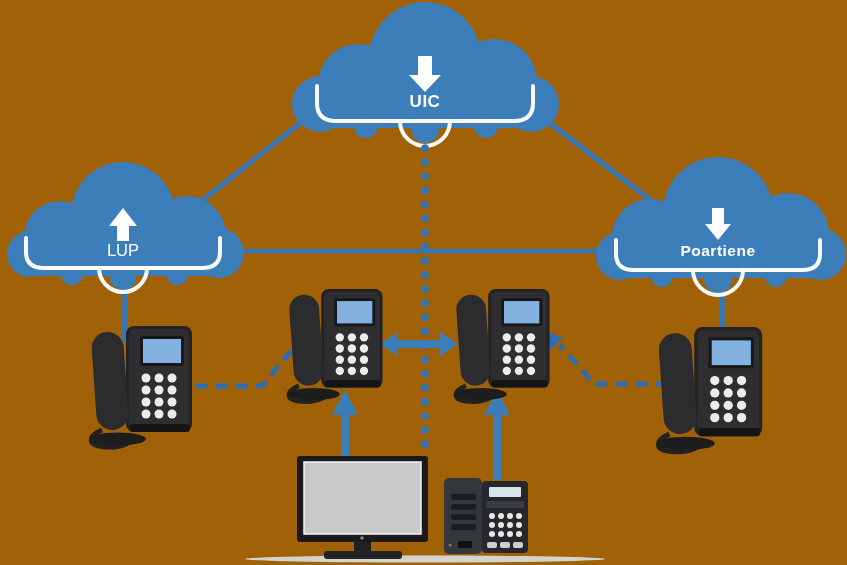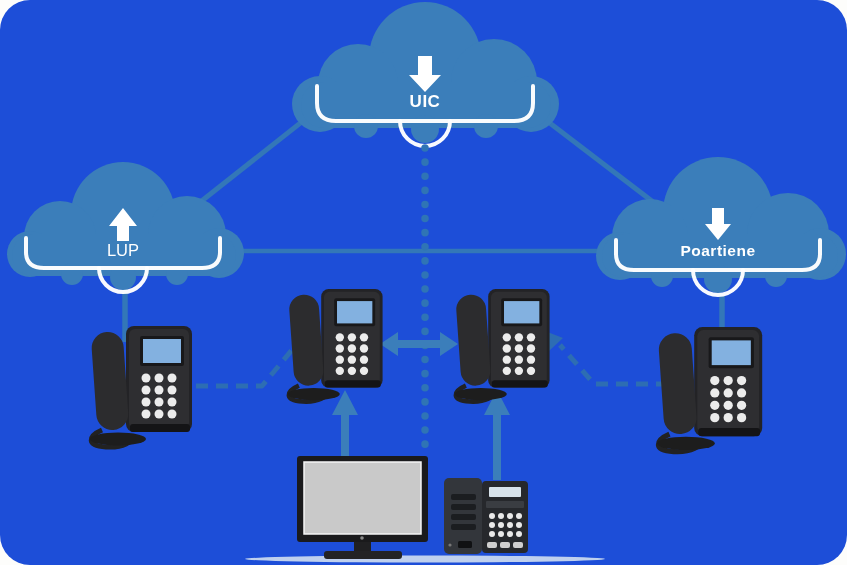--- a/index.html
+++ b/index.html
@@ -1,17 +1,17 @@
 <!DOCTYPE html>
 <html><head>
 <meta charset="utf-8">
 <style>
   html,body{margin:0;padding:0;background:#fdfdfb;}
-  .stage{width:847px;height:565px;position:relative;overflow:hidden;background:#1d4ed8;
-         font-family:"Liberation Sans",sans-serif;border-radius:30px;}
+  .stage{width:847px;height:565px;position:relative;overflow:hidden;background:#a16207;
+         font-family:"Liberation Sans",sans-serif;}
   svg{display:block;}
   .cloud-fill{fill:#3b7eba;}
   .conn{stroke:#3377b8;fill:none;}
   .deco-white{stroke:#ffffff;stroke-width:4;fill:none;stroke-linecap:round;opacity:.97;}
   .cloud-label{fill:#ffffff;font-family:"Liberation Sans",sans-serif;text-anchor:middle;}
   .lbl-bold{font-weight:bold;letter-spacing:.5px;}
   .arrow-solid{fill:#3b7eba;}
   .dash-line{stroke:#2d6db3;stroke-width:5;fill:none;stroke-linejoin:round;}
   .dash-head{fill:#2d6db3;}
 </style>

